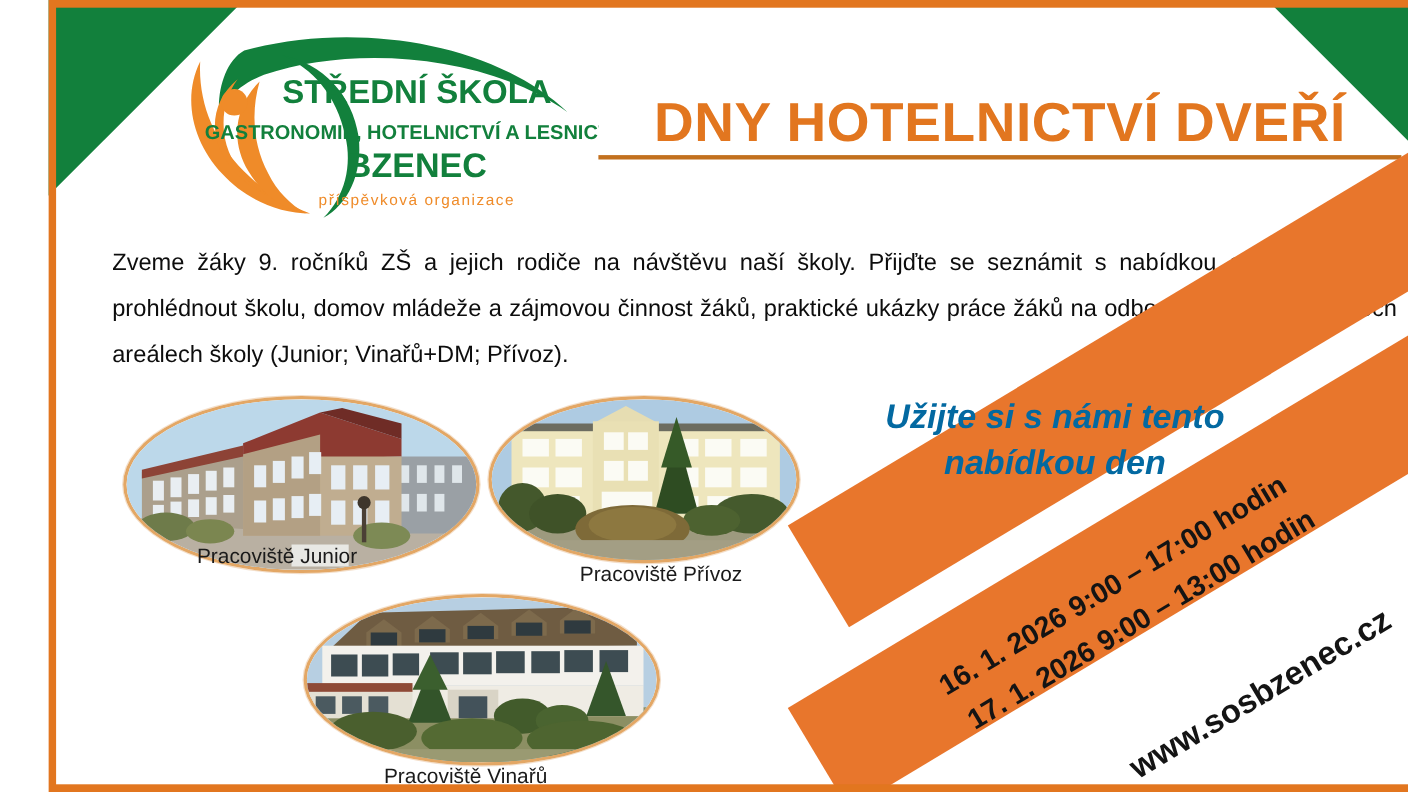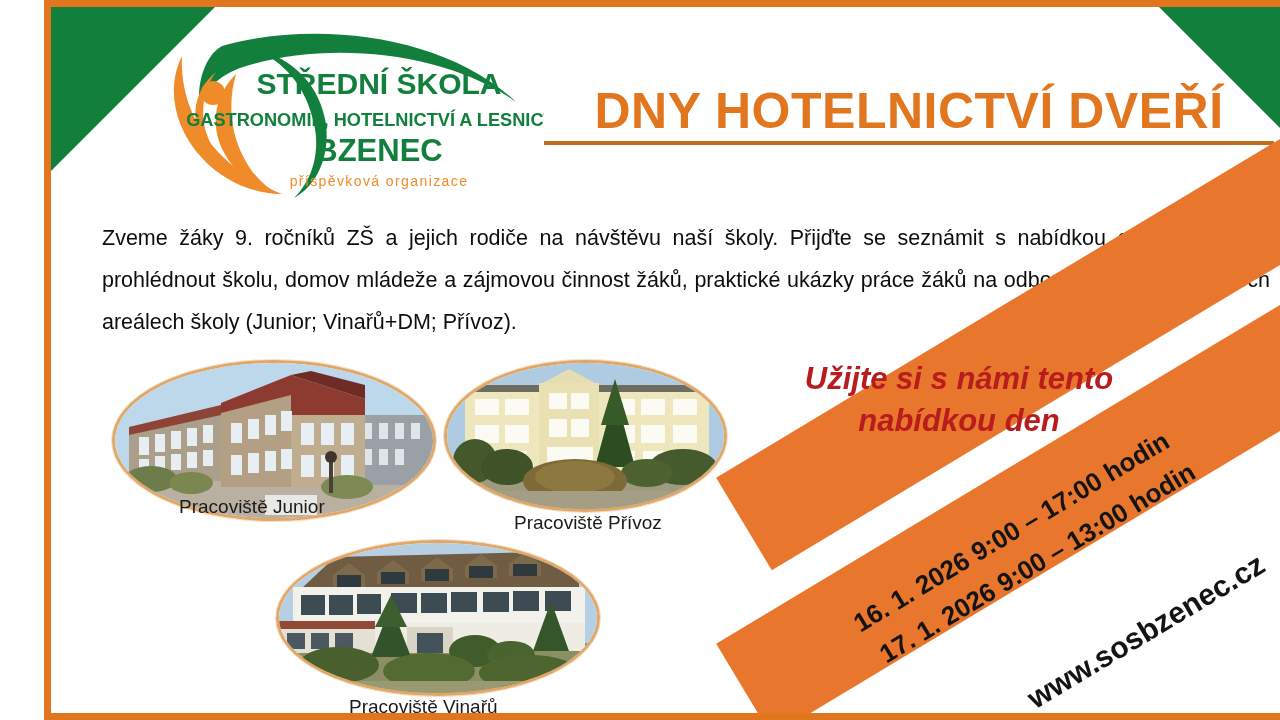--- a/index.html
+++ b/index.html
@@ -28,32 +28,32 @@
   .title-rule{margin-top:3px;height:4px;background:#C2701E;width:100%;}
 
   
   .body-text{position:absolute;left:58px;top:218px;width:1168px;z-index:12;
              font-size:21.5px;color:#0d0d0d;line-height:1.95;text-align:justify;
              text-justify:inter-word;}
   .body-text p{margin:0;}
 
   
   .slogan{position:absolute;left:700px;top:358px;width:430px;z-index:22;
-          text-align:center;color:#b91c1c;font-weight:bold;font-style:italic;
+          text-align:center;color:#0369a1;font-weight:bold;font-style:italic;
           font-size:31px;line-height:1.35;}
 
   
   .photo{position:absolute;border-radius:50%;overflow:hidden;
          border:3px solid #E3A765;box-shadow:0 0 0 1px rgba(220,160,100,.35);z-index:14;}
   .cap{position:absolute;font-size:19px;color:#1a1a1a;z-index:16;white-space:nowrap;}
 
   .ph1{left:68px;top:360px;width:318px;height:155px;}
   .cap1{left:135px;top:496px;}
   .ph2{left:400px;top:360px;width:277px;height:146px;}
-  .cap2{left:470px;top:512px;}
+  .cap2{left:483px;top:512px;}
   .ph3{left:232px;top:540px;width:318px;height:150px;}
   .cap3{left:305px;top:696px;text-align:right;}
 
   
   .bandwrap{position:absolute;left:0;top:0;width:1280px;height:720px;z-index:18;pointer-events:none;}
   .band{position:absolute;background:#E8762C;}
   .band1{left:700px;top:470px;width:720px;height:108px;
          transform:rotate(-31deg);transform-origin:left center;}
   .band2{left:700px;top:636px;width:720px;height:108px;
          transform:rotate(-31deg);transform-origin:left center;}

